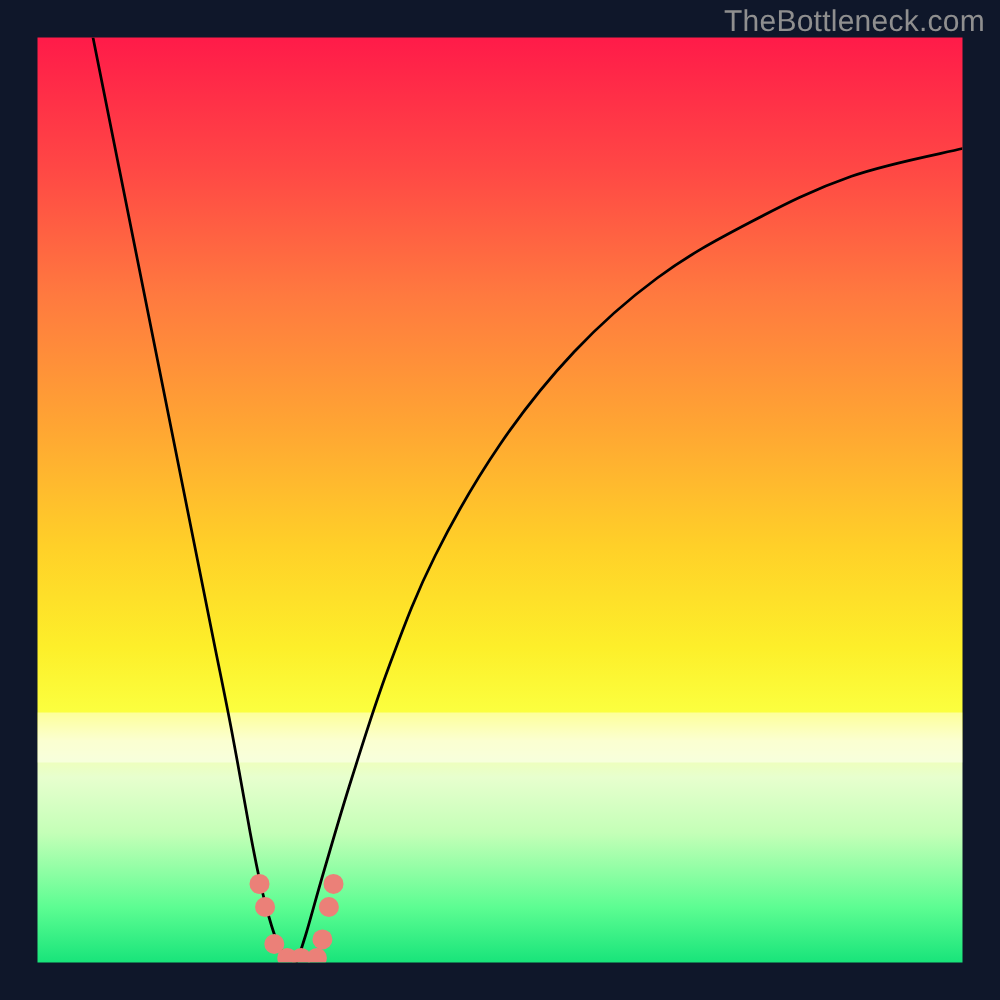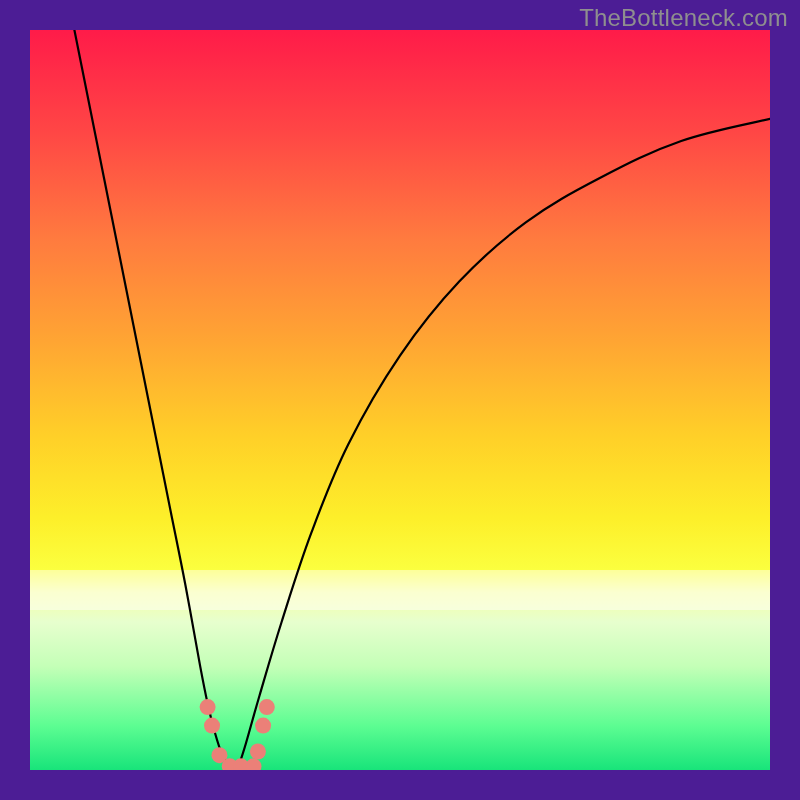--- a/index.html
+++ b/index.html
@@ -8,21 +8,21 @@
     width: 800px;
     height: 800px;
     overflow: hidden;
     background: #000;
     font-family: Arial, Helvetica, sans-serif;
   }
   .frame {
     position: relative;
     width: 800px;
     height: 800px;
-    background: #4c1d95;
+    background: #0f172a;
   }
   .plot-area {
     position: absolute;
     left: 30px;
     top: 30px;
     width: 740px;
     height: 740px;
     overflow: hidden;
     background: linear-gradient(to bottom,
       #ff1b49 0%,

